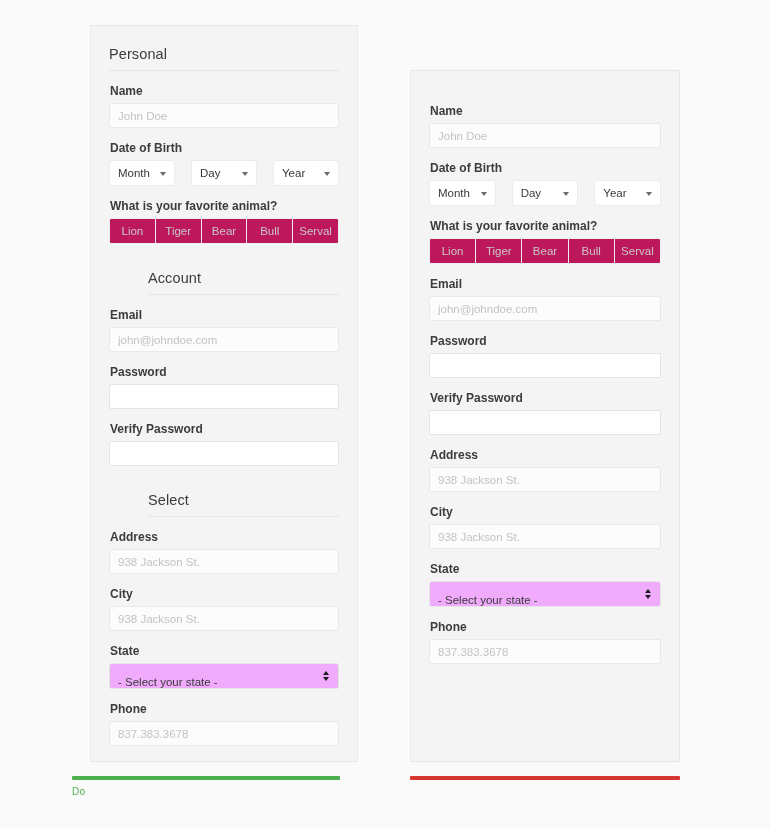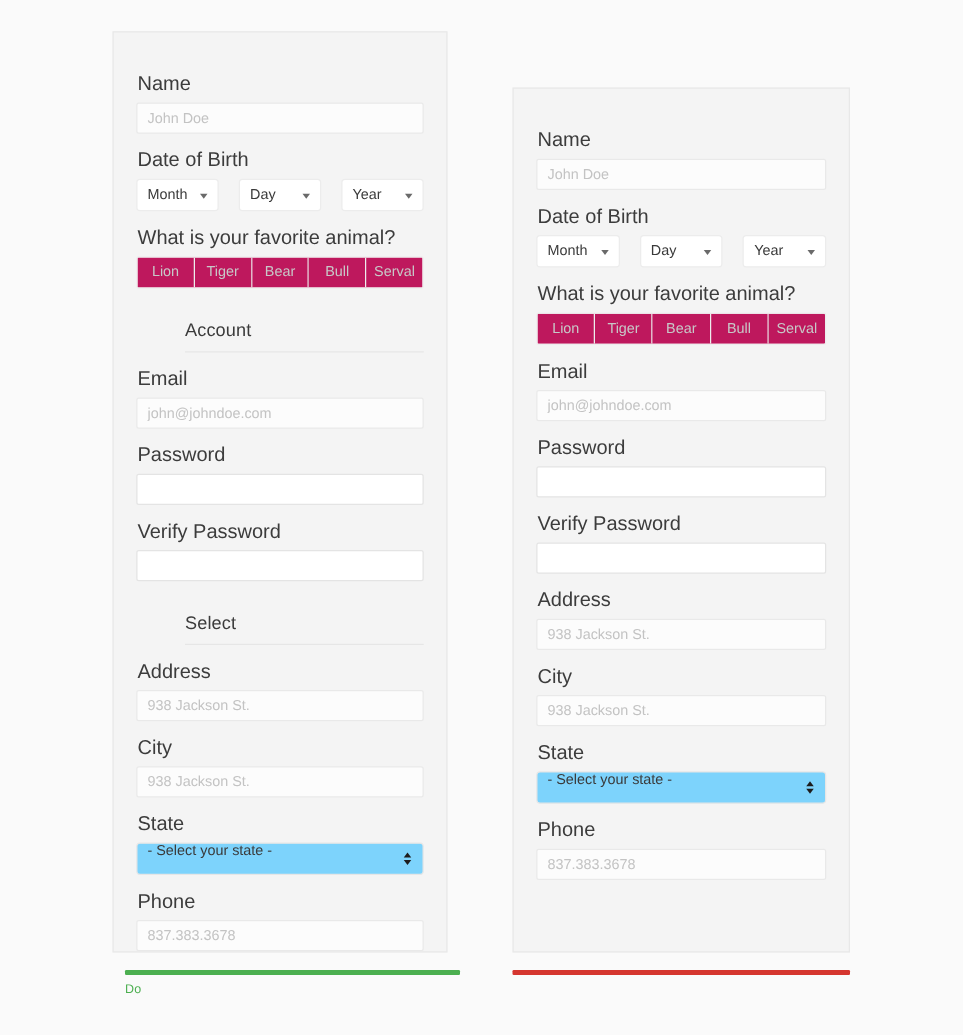--- a/index.html
+++ b/index.html
@@ -39,24 +39,24 @@
     margin: 0 0 2px 0;
     padding: 0 0 8px 0;
     border-bottom: 1px solid #e6e6e6;
   }
   .section-head.spaced { margin-top: 26px; margin-left: 39px; }
 
   
   .field { margin-top: 13px; }
   .field-label {
     display: block;
-    font-size: 16px;
+    font-size: 12px;
     color: #3c3c3c;
     margin: 0 0 5px 1px;
-    font-weight: 400;
+    font-weight: 700;
   }
 
   .text-input {
     display: block;
     width: 100%;
     height: 25px;
     background: #fcfcfc;
     border: 1px solid #e9e9e9;
     border-radius: 2px;
     font-family: "Liberation Sans", sans-serif;
@@ -114,25 +114,25 @@
     background: #be185d;
     white-space: nowrap;
   }
   .seg-btn:last-child { border-right: none; }
 
   
   .state-select {
     position: relative;
     width: 100%;
     height: 26px;
-    background: #7dd3fc;
+    background: #f0abfc;
     border: 1px solid #e6e6e6;
     border-radius: 3px;
     display: flex;
-    align-items: flex-start;
+    align-items: flex-end;
     padding: 0 8px;
   }
   .state-select .state-text {
     font-size: 11.5px;
     color: #3a3a3a;
   }
   .updown {
     position: absolute;
     right: 9px; top: 50%;
     transform: translateY(-50%);
@@ -147,36 +147,37 @@
   }
   .updown .dn {
     width: 0; height: 0;
     border-left: 3.5px solid transparent;
     border-right: 3.5px solid transparent;
     border-top: 4px solid #1d1d1d;
   }
 
   
   .verdict { position: absolute; }
-  #verdict-do   { left: 100px;  top: 776px; width: 268px; }
+  #verdict-do   { left: 72px;  top: 776px; width: 268px; }
   #verdict-dont { left: 410px; top: 776px; width: 270px; }
   .verdict-bar { height: 4px; border-radius: 1px; }
   .verdict-label {
     font-size: 10px;
     margin-top: 6px;
     letter-spacing: .2px;
   }
 </style>
 </head>
 <body>
 
 <div class="stage">
 
   <div class="column" id="col-do">
     <div class="panel" id="panel-do">
+        <div class="section-head">Personal</div>
         <div class="field">
           <span class="field-label">Name</span>
           <input class="text-input" type="text" placeholder="John Doe" style="">
         </div>
         <div class="field">
           <span class="field-label">Date of Birth</span>
           <div class="dob-row">
             <div class="dob-select">
               <span class="dob-text">Month</span>
               <span class="caret"></span>

